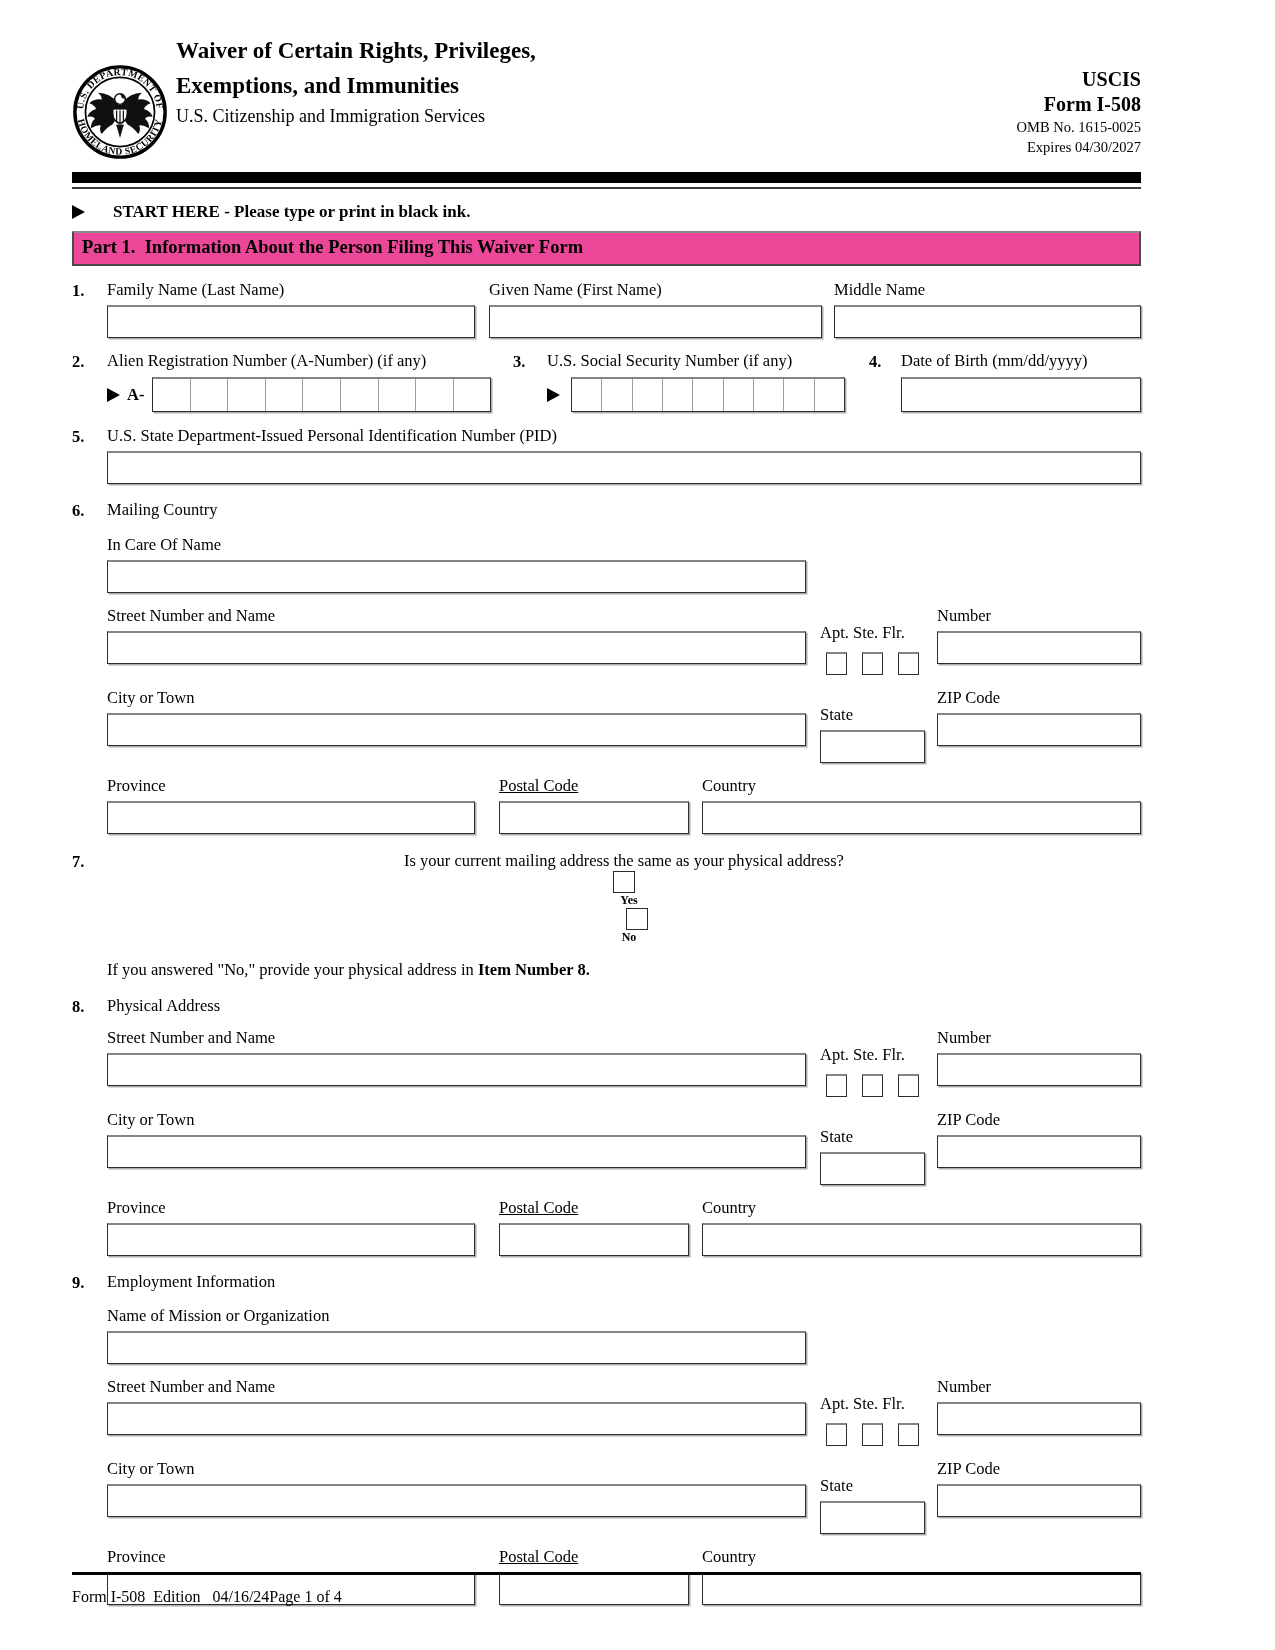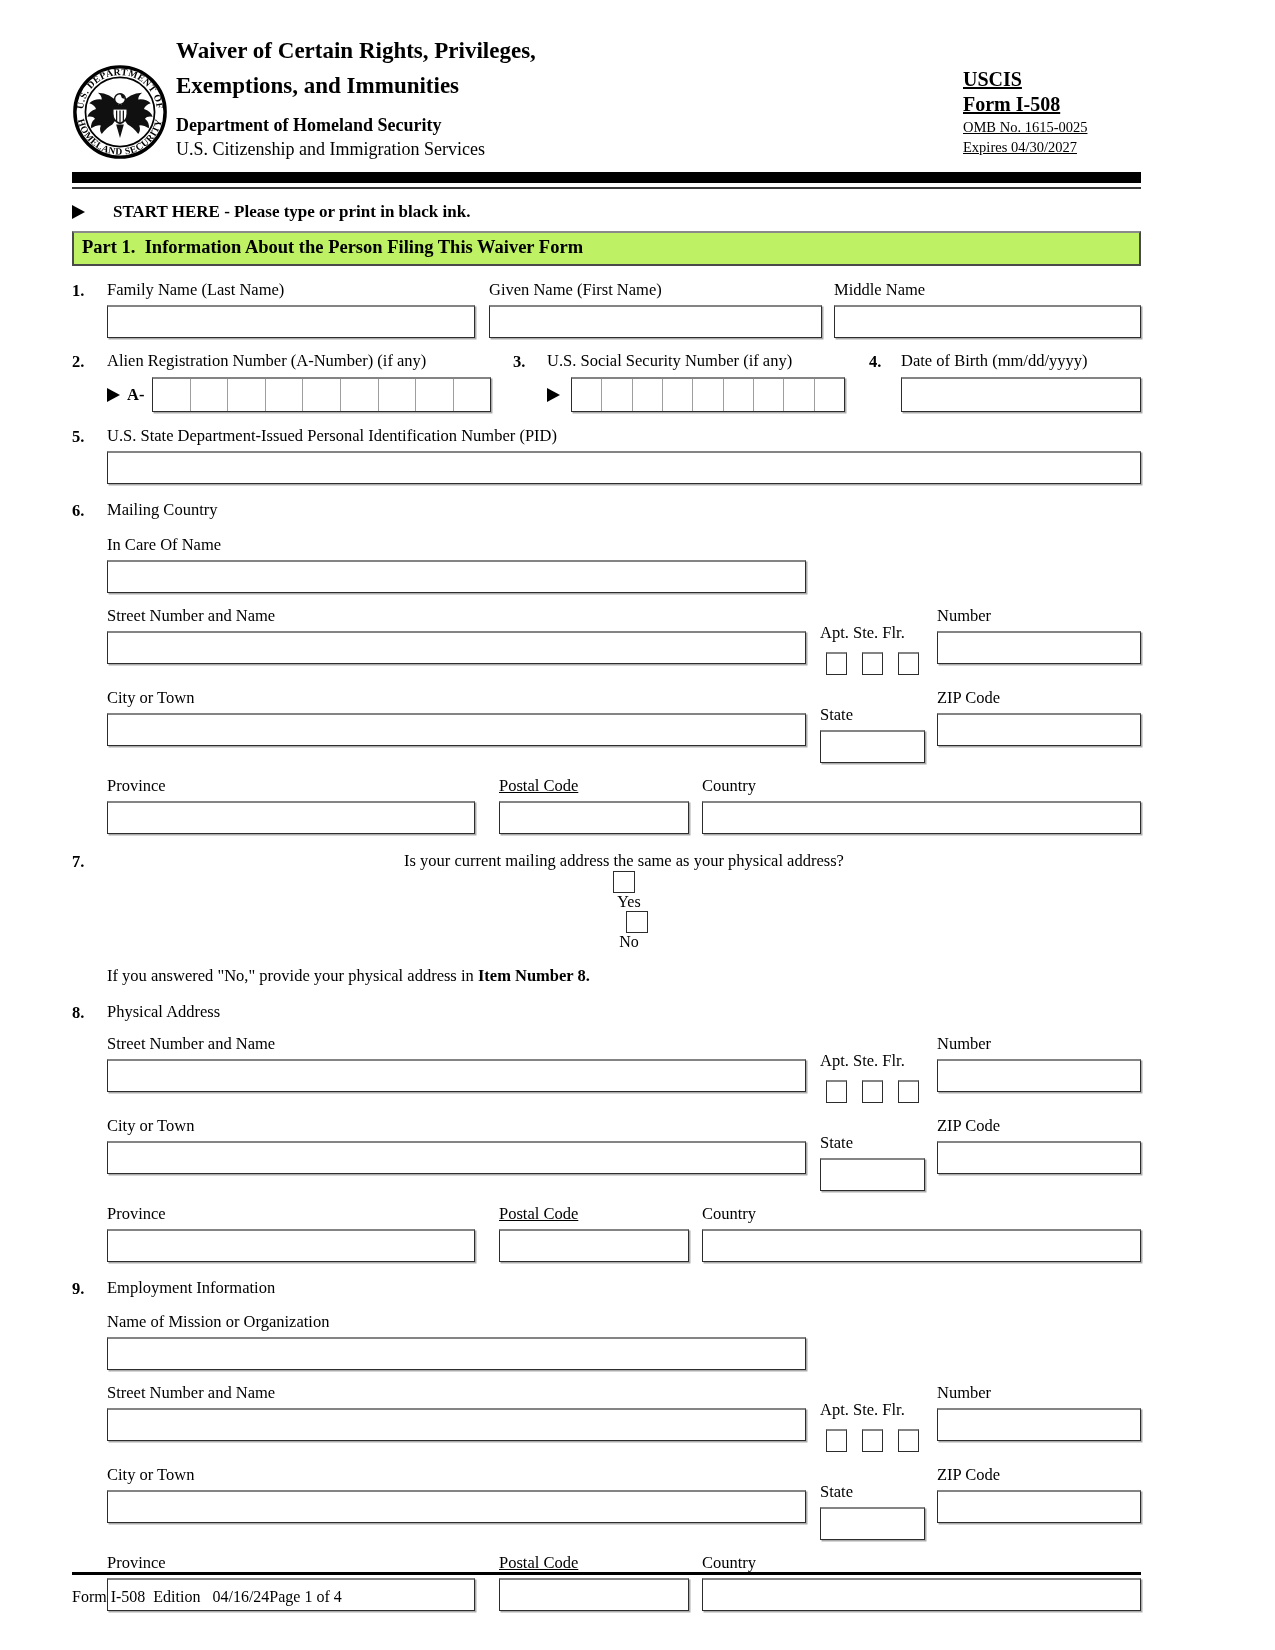--- a/index.html
+++ b/index.html
@@ -7,35 +7,35 @@
   body { font-family: "Liberation Serif", "DejaVu Serif", serif; color: #000; }
   .page { position: relative; width: 1275px; height: 1650px; background: #fff; padding: 28px 134px 0 72px; overflow: hidden; }
 
   
   .hdr { display: flex; align-items: flex-start; }
   .seal-wrap { width: 104px; flex: none; padding-top: 36px; }
   .title-block { flex: 1; text-align: left; padding-top: 6px; }
   .title-line { font-size: 23px; font-weight: bold; line-height: 1.5; }
   .dept { font-size: 18px; font-weight: bold; margin-top: 12px; }
   .agency { font-size: 18px; margin-top: 3px; }
-  .right-block { width: 178px; flex: none; text-align: left; padding-top: 40px; text-decoration: underline; }
+  .right-block { width: 178px; flex: none; text-align: right; padding-top: 40px; }
   .uscis { font-size: 20px; font-weight: bold; }
   .form-no { font-size: 20px; font-weight: bold; margin-top: 2px; }
   .omb, .expires { font-size: 14.5px; margin-top: 3px; }
 
   .bar-thick { height: 11px; background: #000; margin-top: 8px; }
   .bar-thin { height: 2px; background: #3a3a3a; margin-top: 4px; }
 
   
   .start-row { display: flex; align-items: center; margin-top: 13px; font-size: 17px; font-weight: bold; }
   .tri { width: 0; height: 0; border-left: 13px solid #000; border-top: 7px solid transparent; border-bottom: 7px solid transparent; flex: none; }
   .start-row .tri { margin-right: 28px; }
 
   
-  .part-hdr { margin-top: 9px; border: 2px solid #4a4a4a; border-top-color: #8a8a8a; background: #bef264; font-size: 18.5px; font-weight: bold; padding: 4px 8px 6px 8px; white-space: pre; }
+  .part-hdr { margin-top: 9px; border: 2px solid #4a4a4a; border-top-color: #8a8a8a; background: #ec4899; font-size: 18.5px; font-weight: bold; padding: 4px 8px 6px 8px; white-space: pre; }
 
   
   .item { display: flex; }
   .inum { width: 35px; flex: none; font-weight: bold; font-size: 16.5px; padding-top: 1px; }
   .ibody { flex: 1; min-width: 0; }
   .lbl { display: block; font-size: 16.5px; line-height: 20px; }
   .tbox { height: 33px; background: #fff; border: 1.7px solid #2d2d2d; border-top: 2.2px solid #848484; box-shadow: 1.5px 1.5px 0 #ababab; margin-top: 5px; }
   .comb { display: flex; height: 35px; background: #fff; border: 1.7px solid #2d2d2d; border-top: 2.2px solid #848484; box-shadow: 1.5px 1.5px 0 #ababab; }
   .comb i { flex: 1; border-right: 1.4px solid #9e9e9e; }
   .comb i:last-child { border-right: none; }
@@ -70,21 +70,21 @@
   .a-right { width: 204px; flex: none; margin-left: 12px; }
   .cbrow { display: flex; gap: 15px; padding-left: 6px; margin-top: 9px; }
   .prov-row { display: flex; margin-top: 13px; }
   .p1 { width: 368px; flex: none; }
   .p2 { width: 190px; flex: none; margin-left: 24px; text-decoration: underline; }
   .p3 { flex: 1; margin-left: 13px; }
 
   
   .q-row { display: flex; align-items: center; flex-direction: column; }
   .q-text { flex: 1; font-size: 16.5px; }
-  .yn-lbl { font-size: 16px; margin-left: 10px; }
+  .yn-lbl { font-size: 12px; margin-left: 10px; font-weight: bold; }
   .yn-gap { margin-left: 26px; }
   .note { font-size: 16.5px; margin-top: 15px; }
   .note b { font-weight: bold; }
 
   .mt14 { margin-top: 14px; }
   .mt16 { margin-top: 16px; }
   .mt17 { margin-top: 17px; }
 
   
   .footer { position: absolute; left: 72px; right: 134px; top: 1572px; }
@@ -123,21 +123,20 @@
           <line x1="46.5" y1="48.5" x2="46.5" y2="60" stroke="#101010" stroke-width="1.3"></line>
           <line x1="50" y1="48.5" x2="50" y2="61.5" stroke="#101010" stroke-width="1.3"></line>
           <line x1="53.5" y1="48.5" x2="53.5" y2="60" stroke="#101010" stroke-width="1.3"></line>
           <path fill="#101010" d="M46,63 L50,77 L54,63 Z"></path>
         </g>
       </svg>
     </div>
     <div class="title-block">
       <div class="title-line">Waiver of Certain Rights, Privileges,</div>
       <div class="title-line">Exemptions, and Immunities</div>
-      <div class="dept">Department of Homeland Security</div>
       <div class="agency">U.S. Citizenship and Immigration Services</div>
     </div>
     <div class="right-block">
       <div class="uscis">USCIS</div>
       <div class="form-no">Form I-508</div>
       <div class="omb">OMB No. 1615-0025</div>
       <div class="expires">Expires 04/30/2027</div>
     </div>
   </div>
 

